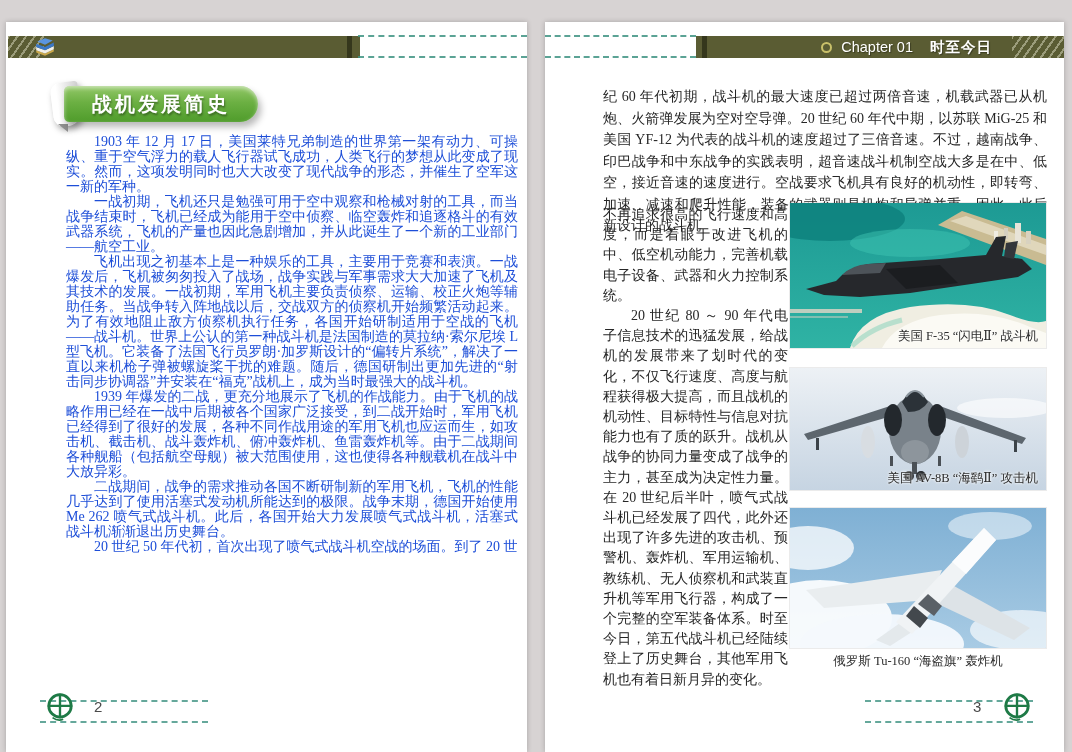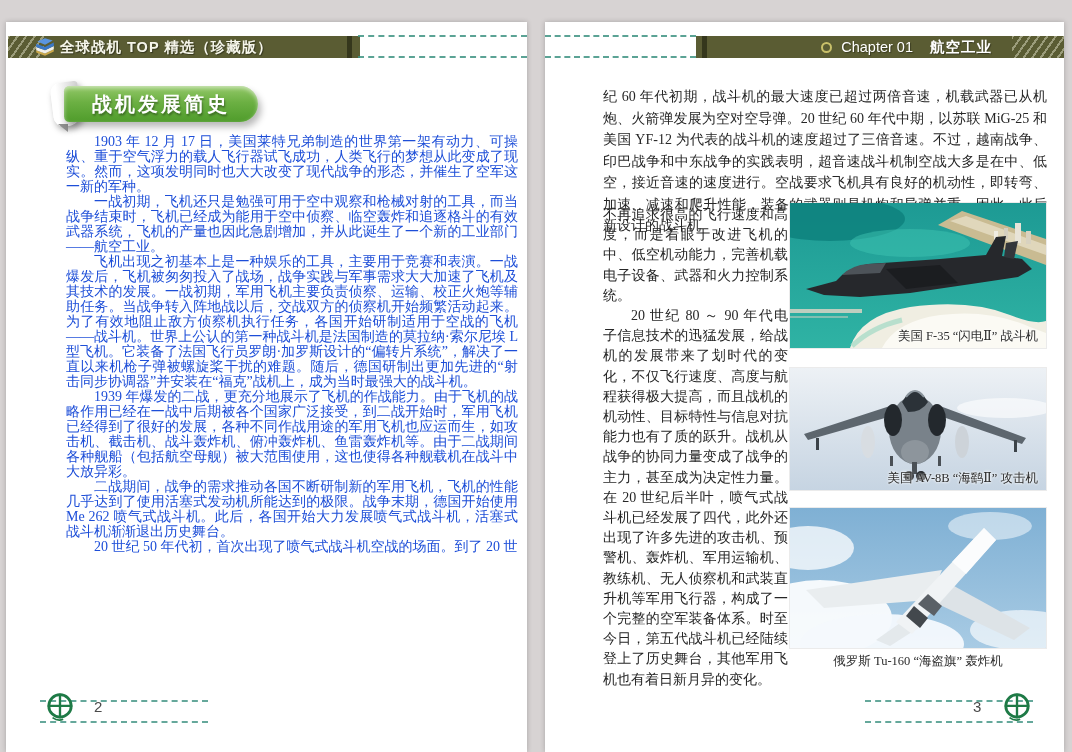--- a/index.html
+++ b/index.html
@@ -137,21 +137,20 @@
 
     <div class="band band-left">
       <div class="hatch hatch-l"></div>
       <div class="band-endbar"></div>
       <svg class="book-icon" viewBox="0 0 20 18">
         <polygon points="2,12 10,15 18,11 18,13 10,17 2,14" fill="#caa84a"></polygon>
         <polygon points="2,9 10,12 18,8 18,11 10,15 2,12" fill="#f2f0e8"></polygon>
         <polygon points="2,6 10,9 18,5 18,8 10,12 2,9" fill="#3a78c8"></polygon>
         <polygon points="3,4 10,7 17,3 10,1" fill="#5a95e0"></polygon>
       </svg>
-      <div class="band-title">全球战机 TOP 精选（珍藏版）</div>
     </div>
     <div class="dash pl-dash-top"></div>
     <div class="dash pl-dash-bot"></div>
 
     <div class="banner">
       <div class="curl"></div>
       <div class="fold"></div>
       <div class="pill">
         <span class="pill-text">战机发展简史</span>
       </div>
@@ -179,21 +178,21 @@
   <div class="page page-right">
 
     <div class="dash pr-dash-top"></div>
     <div class="dash pr-dash-bot"></div>
     <div class="band band-right">
       <div class="band-endbar"></div>
       <div class="hatch hatch-r"></div>
       <div class="chapter-group">
         <span class="ring-bullet"></span>
         <span>Chapter 01</span>
-        <span class="chapter-title">航空工业</span>
+        <span class="chapter-title">时至今日</span>
       </div>
     </div>
 
     <div class="intro-right">
       <p class="noindent">纪 60 年代初期，战斗机的最大速度已超过两倍音速，机载武器已从机炮、火箭弹发展为空对空导弹。20 世纪 60 年代中期，以苏联 MiG-25 和美国 YF-12 为代表的战斗机的速度超过了三倍音速。不过，越南战争、印巴战争和中东战争的实践表明，超音速战斗机制空战大多是在中、低空，接近音速的速度进行。空战要求飞机具有良好的机动性，即转弯、加速、减速和爬升性能，装备的武器则是机炮和导弹并重。因此，此后新设计的战斗机</p>
     </div>
 
     <div class="col-text">
       <p class="noindent">不再追求很高的飞行速度和高度，而是着眼于改进飞机的中、低空机动能力，完善机载电子设备、武器和火力控制系统。</p>
       <p>20 世纪 80 ～ 90 年代电子信息技术的迅猛发展，给战机的发展带来了划时代的变化，不仅飞行速度、高度与航程获得极大提高，而且战机的机动性、目标特性与信息对抗能力也有了质的跃升。战机从战争的协同力量变成了战争的主力，甚至成为决定性力量。在 20 世纪后半叶，喷气式战斗机已经发展了四代，此外还出现了许多先进的攻击机、预警机、轰炸机、军用运输机、教练机、无人侦察机和武装直升机等军用飞行器，构成了一个完整的空军装备体系。时至今日，第五代战斗机已经陆续登上了历史舞台，其他军用飞机也有着日新月异的变化。</p>

